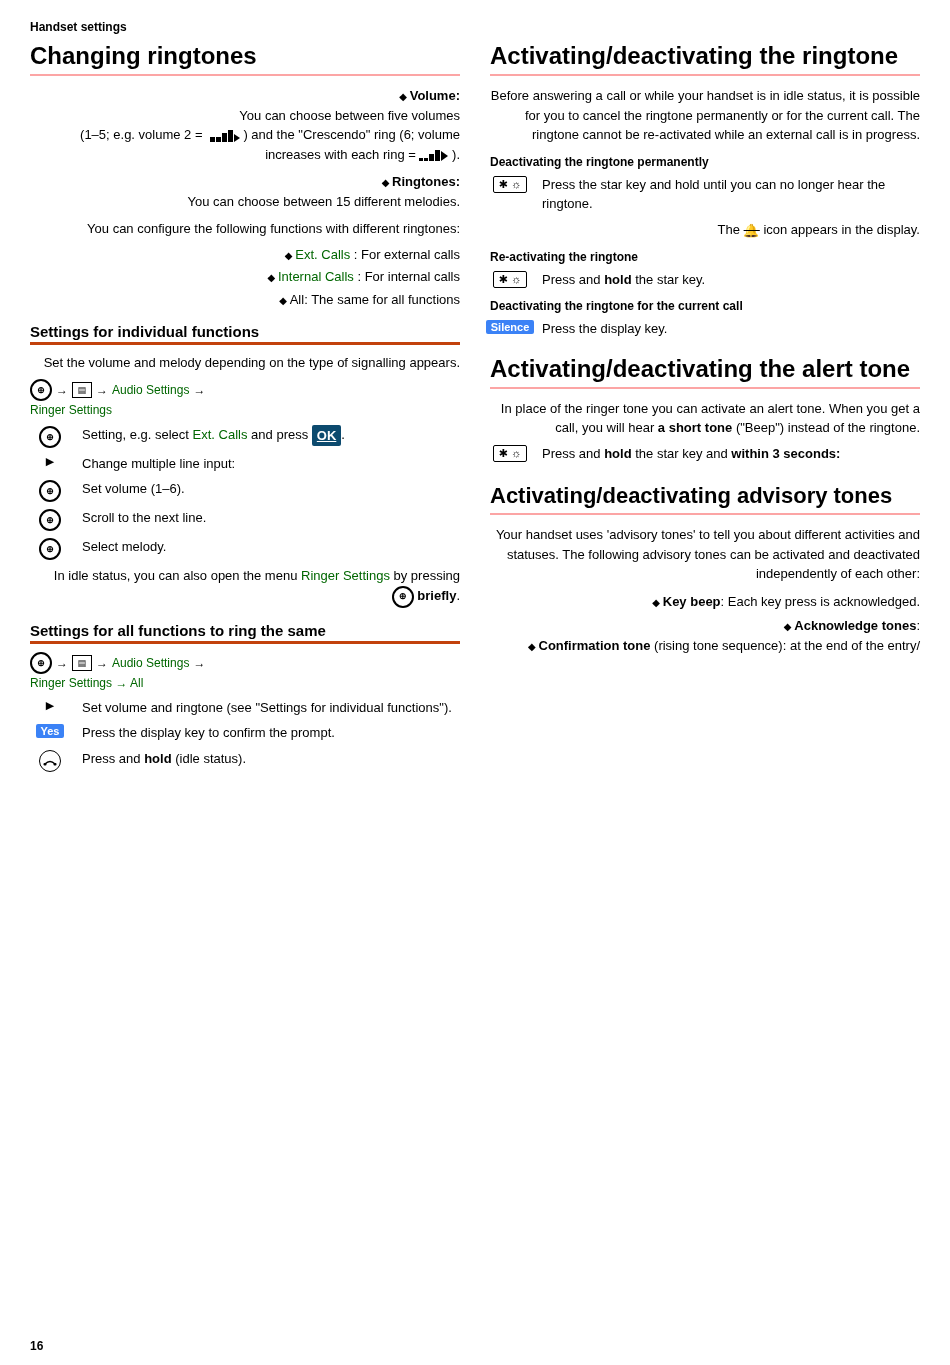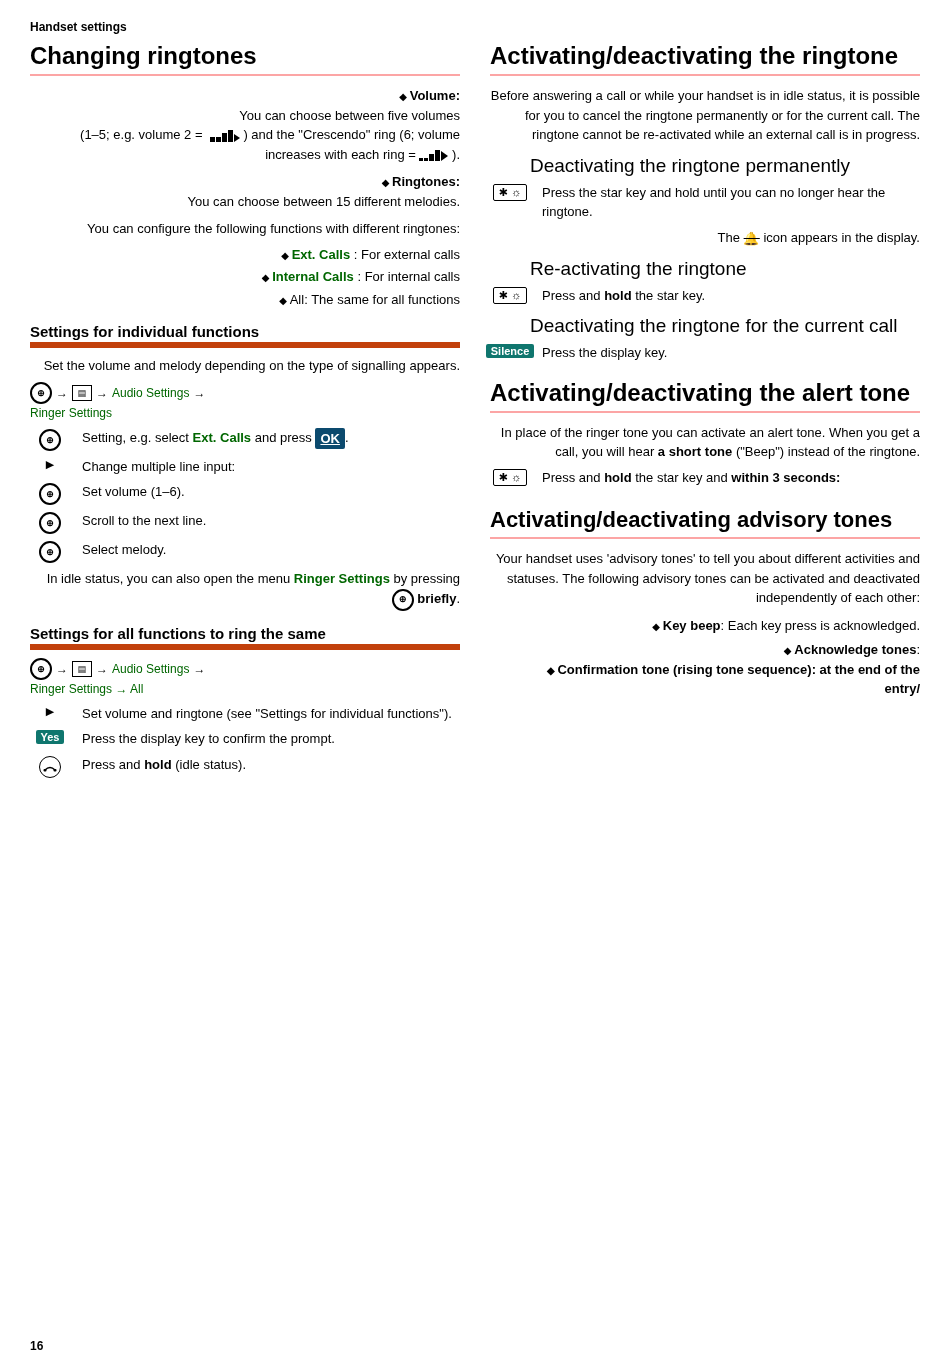--- a/index.html
+++ b/index.html
@@ -31,37 +31,36 @@
     h1.section-title {
       font-size: 24px;
       font-weight: bold;
       border-bottom: 2px solid #fca5a5;
       padding-bottom: 4px;
       margin-bottom: 10px;
     }
     h2.sub-title {
       font-size: 15px;
       font-weight: bold;
-      border-bottom: 6px solid #c2410c;
+      border-bottom: 3px solid #c2410c;
       padding-bottom: 2px;
       margin-bottom: 8px;
       margin-top: 14px;
     }
     h3.mini-title {
-      font-size: 19px;
-      font-weight: normal;
+      font-size: 12px;
+      font-weight: bold;
       margin-bottom: 6px;
       margin-top: 10px;
-      margin-left: 40px;
     }
     p { margin-bottom: 6px; line-height: 1.5; text-align: right; }
     ul.bullet-list { list-style: none; margin-left: 10px; margin-bottom: 8px; }
     ul.bullet-list li { margin-bottom: 3px; line-height: 1.5; text-align: right; }
     ul.bullet-list li::before { content: "◆ "; font-size: 10px; }
-    .inline-green { color: #006600; font-weight: bold; }
+    .inline-green { color: #006600; font-weight: normal; }
     .nav-path {
       display: flex;
       align-items: center;
       gap: 4px;
       margin-bottom: 2px;
       font-size: 12px;
     }
     .nav-path .green-text { color: #006600; }
     .nav-path .arrow { font-size: 12px; }
     .nav-label { color: #006600; font-size: 12px; margin-bottom: 8px; }
@@ -100,21 +99,21 @@
       align-items: flex-start;
       justify-content: center;
       padding-top: 1px;
     }
     .instruction-text {
       flex: 1;
       line-height: 1.5;
     }
     .display-key {
       display: inline-block;
-      background: #0f766e;
+      background: #3b82f6;
       color: #fff;
       font-size: 11px;
       font-weight: bold;
       padding: 1px 5px;
       border-radius: 2px;
       vertical-align: middle;
     }
     .star-key {
       display: inline-block;
       border: 1.5px solid #000;
@@ -134,21 +133,21 @@
       vertical-align: middle;
       text-decoration: underline;
     }
     .page-num {
       position: absolute;
       bottom: 12px;
       left: 30px;
       font-size: 12px;
       font-weight: bold;
     }
-    .sub-bullet { margin-left: 12px; list-style: none; font-weight: bold; }
+    .sub-bullet { margin-left: 12px; list-style: none; }
     .sub-bullet li { margin-bottom: 3px; line-height: 1.5; }
     .sub-bullet li::before { content: "– "; }
   </style>
 </head>
 <body>
 
 <div>
   <div class="page-header">Handset settings</div>
 </div>
 

